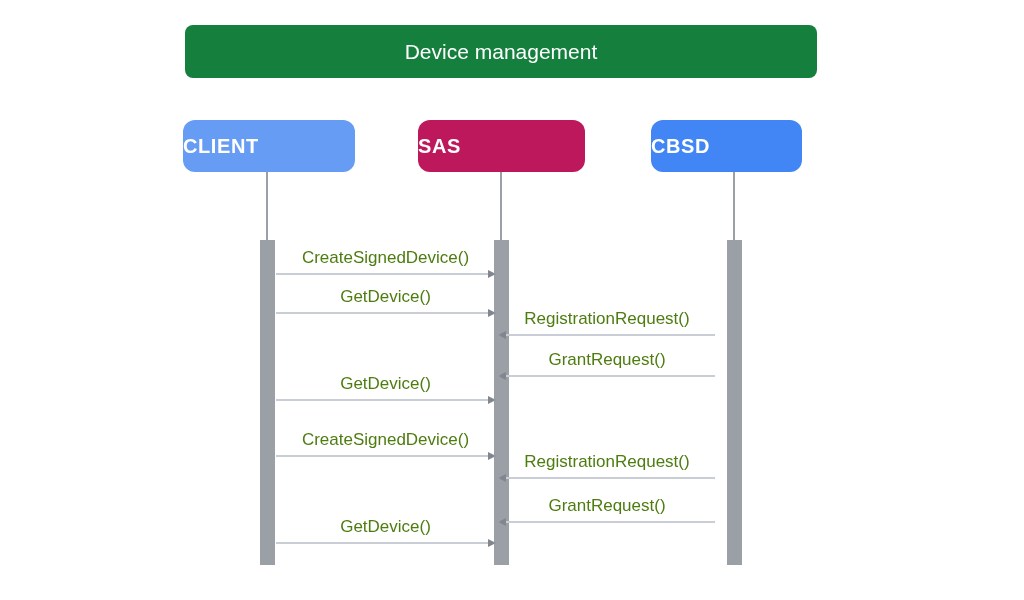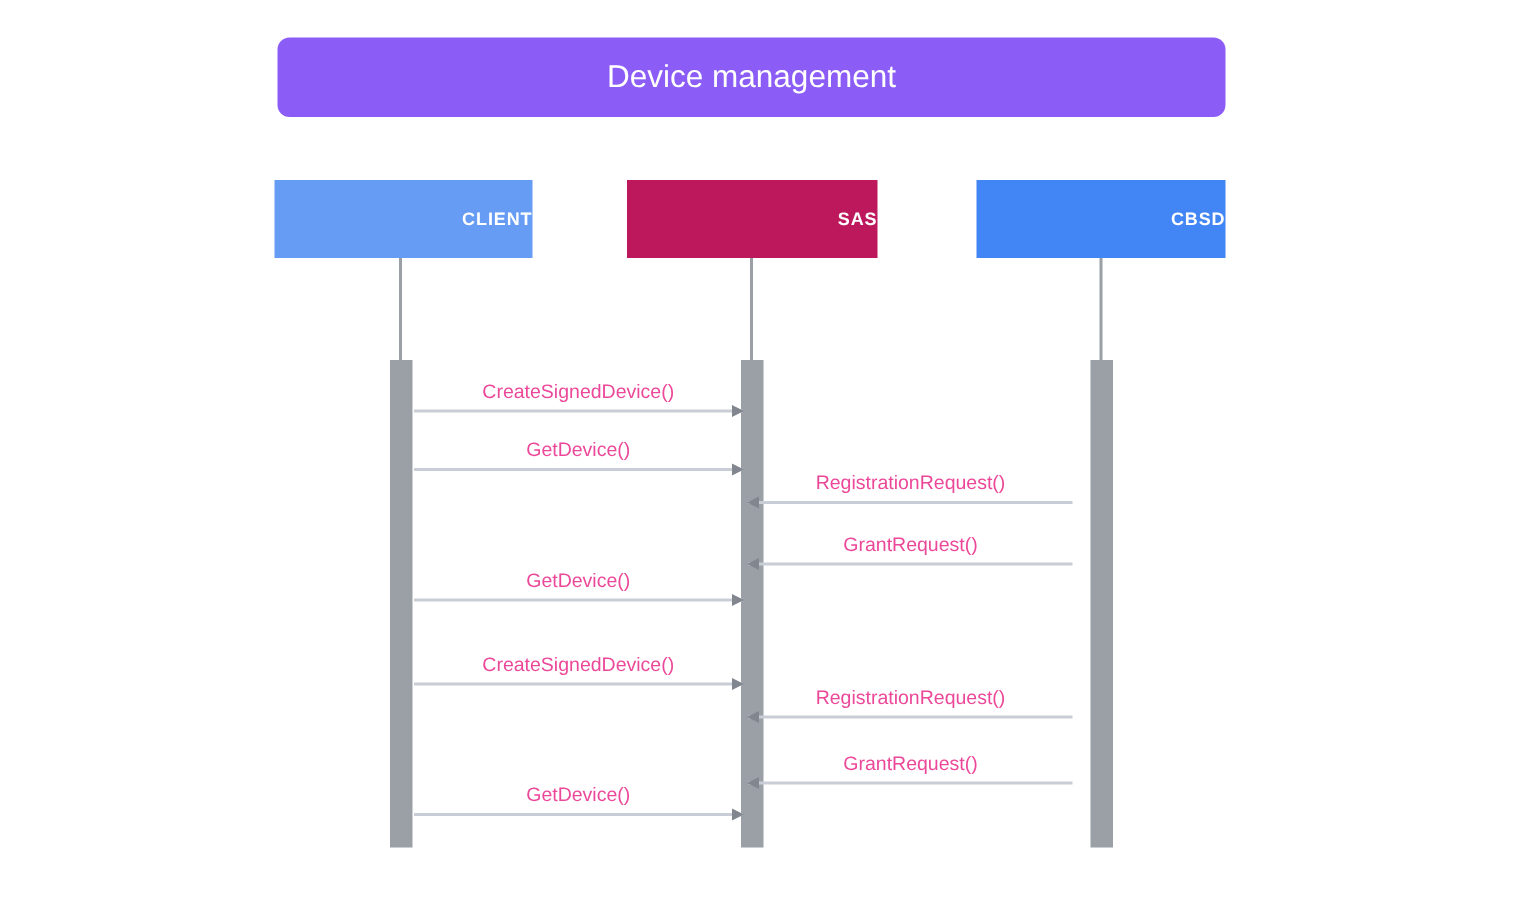--- a/index.html
+++ b/index.html
@@ -10,41 +10,41 @@
     background: #ffffff;
     font-family: "Liberation Sans", sans-serif;
     overflow: hidden;
   }
 
   
   .title-banner {
     position: absolute;
     left: 185px; top: 25px;
     width: 632px; height: 53px;
-    background: #8b5cf6;
+    background: #15803d;
     border-radius: 8px;
     color: #ffffff;
     font-size: 21px;
     display: flex; align-items: center; justify-content: center;
   }
 
   
   .actor {
     position: absolute;
     top: 120px; height: 52px;
-    border-radius: 0;
+    border-radius: 12px;
     color: #ffffff;
     font-weight: bold;
-    font-size: 12px;
+    font-size: 20px;
     letter-spacing: 0.6px;
-    display: flex; align-items: center; justify-content: flex-end;
+    display: flex; align-items: center; justify-content: flex-start;
   }
   .actor.client { left: 183px; width: 172px; background: #669CF4; }
   .actor.sas    { left: 418px; width: 167px; background: #be185d; }
-  .actor.cbsd   { left: 651px; width: 166px; background: #4285F4; }
+  .actor.cbsd   { left: 651px; width: 151px; background: #4285F4; }
 
   
   .lifeline {
     position: absolute;
     top: 172px; height: 68px; width: 2px;
     background: #9AA0A6;
   }
   .lifeline.client { left: 266px; }
   .lifeline.sas    { left: 500px; }
   .lifeline.cbsd   { left: 733px; }
@@ -61,22 +61,22 @@
 
   
   .msg { position: absolute; height: 30px; }
   .msg.ltr { left: 276px; width: 219px; }
   .msg.rtl { left: 499px; width: 216px; }
 
   .msg .label {
     position: absolute;
     left: 0; right: 0; bottom: 7px;
     text-align: center;
-    color: #ec4899;
-    font-size: 13px;
+    color: #4d7c0f;
+    font-size: 17px;
     white-space: nowrap;
   }
   .msg .line {
     position: absolute;
     left: 0; right: 0; bottom: 0;
     height: 2px;
     background: #C9CED6;
   }
   .msg .arrow-head {
     position: absolute;

